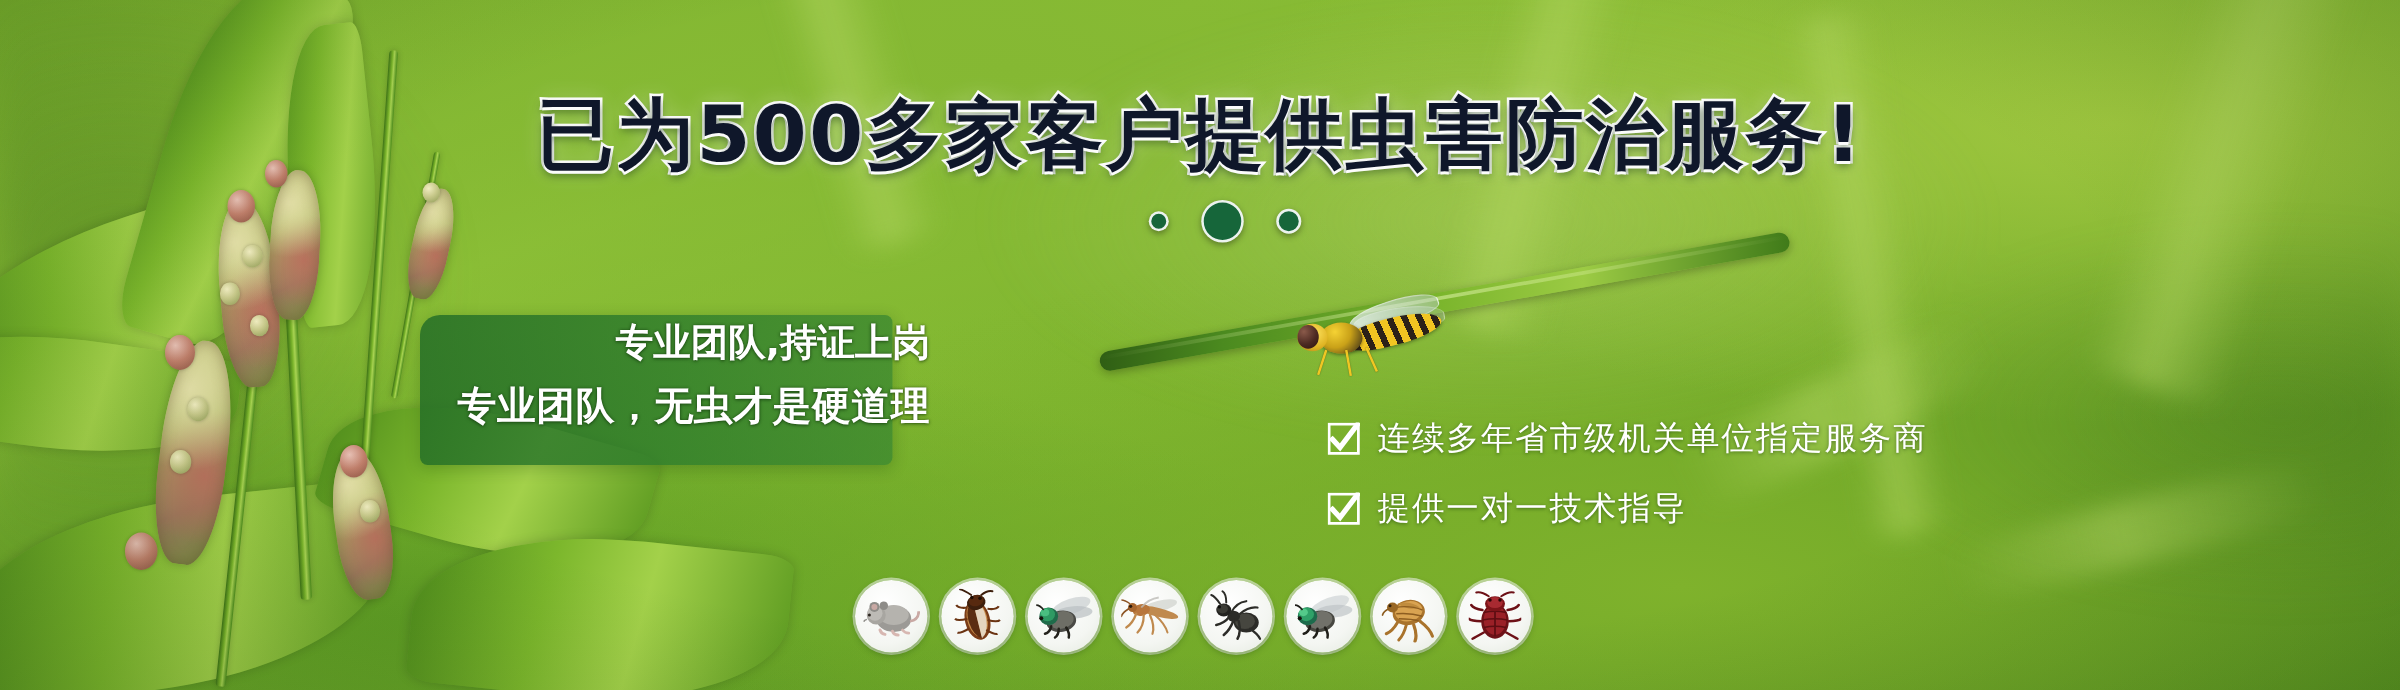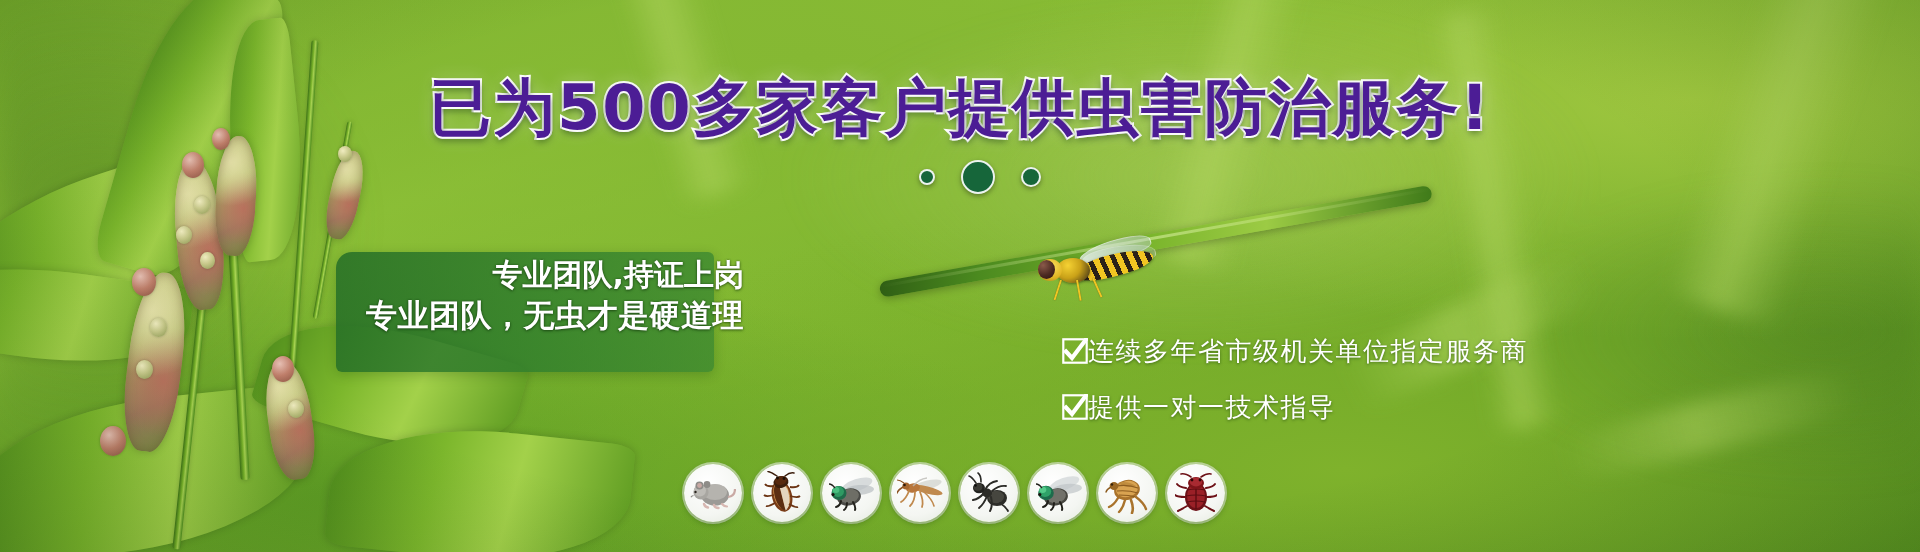--- a/index.html
+++ b/index.html
@@ -135,21 +135,21 @@
 
   
   .headline {
     position: absolute; left: 0; right: 0; top: 72px;
     text-align: center;
     font-size: 62px;
     line-height: 72px;
     font-weight: bold;
     letter-spacing: 2px;
     white-space: nowrap;
-    color: #4c1d95;
+    color: #0f172a;
     -webkit-text-stroke: 4px #ffffff;
     paint-order: stroke fill;
     text-shadow:
       0 2px 0 rgba(255,255,255,.95),
       0 4px 7px rgba(20,55,10,.55),
       0 0 18px rgba(255,255,255,.35);
     font-family: "DejaVu Sans", "Liberation Sans", sans-serif;
   }
 
   
@@ -173,41 +173,41 @@
     position: absolute;
     left: 336px; top: 252px; width: 378px; height: 120px;
     background: linear-gradient(100deg, rgba(34,108,38,.84) 0%, rgba(45,124,44,.80) 55%, rgba(56,134,48,.74) 100%);
     border-radius: 16px 6px 6px 6px;
     box-shadow: 0 3px 12px rgba(15,50,10,.22);
   }
 
   
   .promo-lines {
     position: absolute; left: 336px; top: 256px; width: 420px;
-    display: flex; flex-direction: column; gap: 1px;
+    display: flex; flex-direction: column; gap: 11px;
     align-items: flex-end;
     padding-right: 12px;
   }
   .promo-line {
     color: #ffffff;
     font-weight: bold;
     white-space: nowrap;
     text-shadow: 0 1px 3px rgba(10,40,5,.55), 0 0 2px rgba(10,40,5,.45);
     font-family: "DejaVu Sans", "Liberation Sans", sans-serif;
   }
   .promo-line.l1 { font-size: 30px; line-height: 38px; }
   .promo-line.l2 { font-size: 31px; line-height: 40px; letter-spacing: .5px; }
   .promo-line.l3 { font-size: 31px; line-height: 40px; letter-spacing: .5px; }
 
   
   .bullets {
     position: absolute; left: 1062px; top: 336px;
     display: flex; flex-direction: column; gap: 26px;
   }
-  .bullet { display: flex; align-items: center; }
+  .bullet { display: flex; align-items: center; gap: 14px; }
   .check-box { width: 26px; height: 26px; flex: 0 0 26px; display: block; }
   .bullet-text {
     color: #ffffff;
     font-size: 26px;
     line-height: 30px;
     letter-spacing: 1.5px;
     white-space: nowrap;
     text-shadow: 0 1px 3px rgba(10,40,5,.5);
     font-family: "DejaVu Sans", "Liberation Sans", sans-serif;
   }

